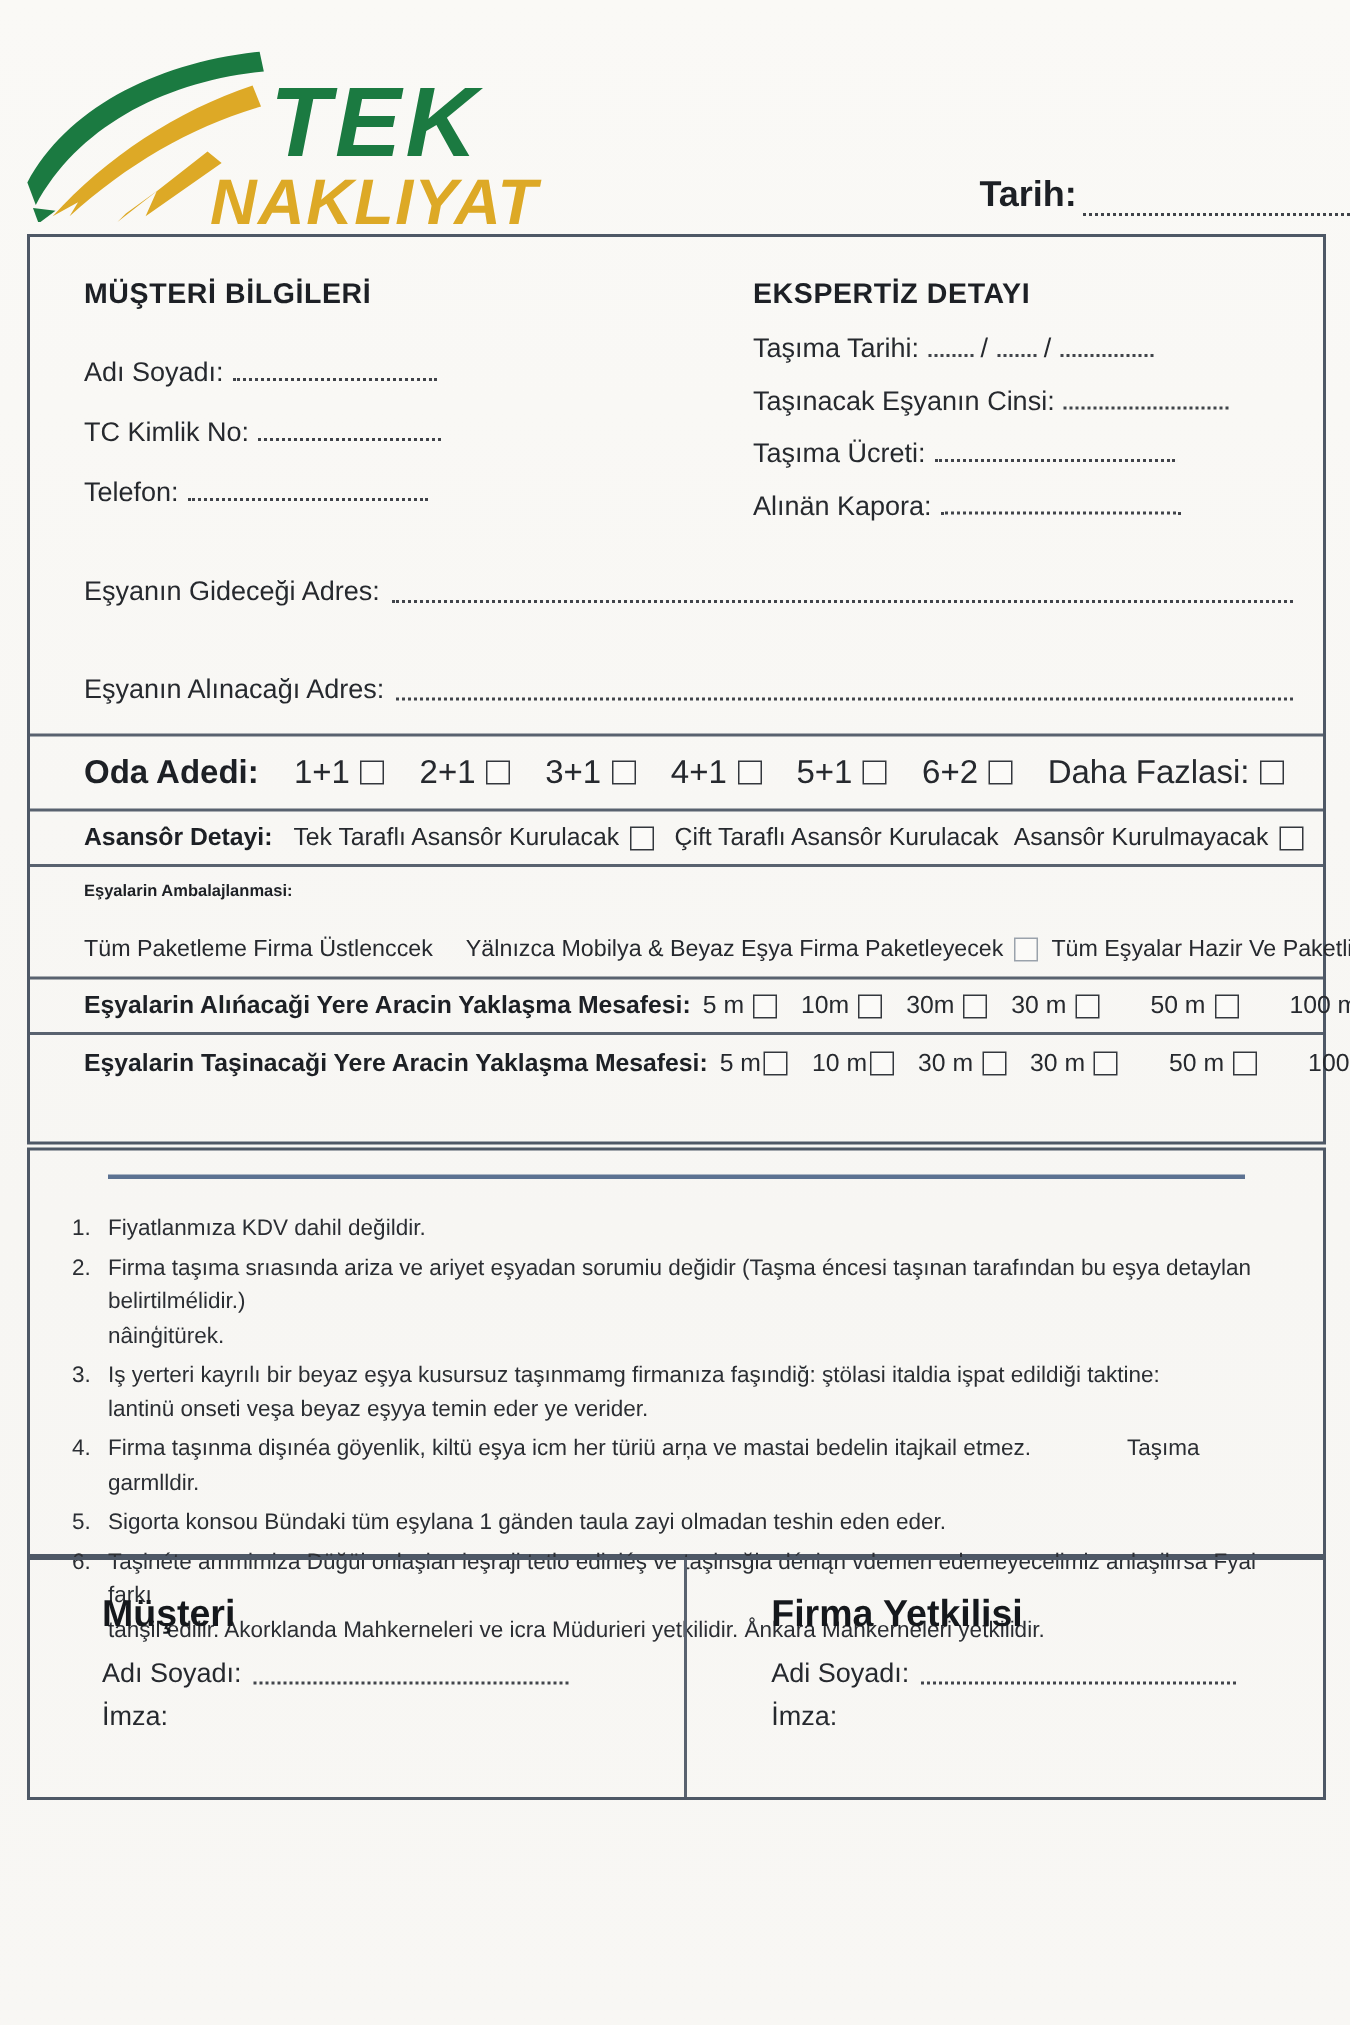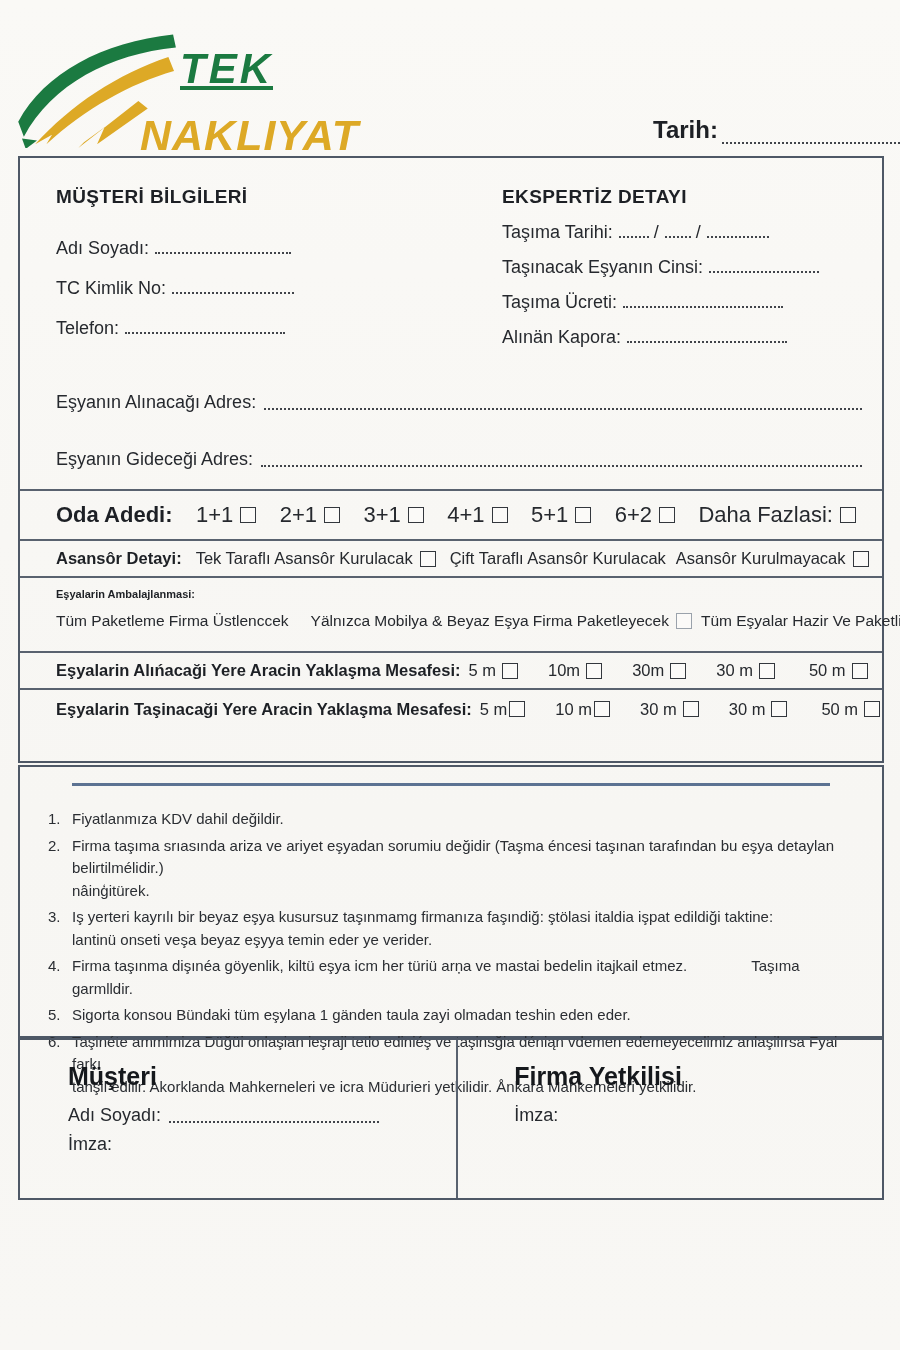--- a/index.html
+++ b/index.html
@@ -12,21 +12,21 @@
   .sheet{
     position:relative;width:900px;height:1350px;
     background:linear-gradient(180deg,#faf9f6 0%,#f7f6f3 60%,#f8f7f4 100%);
     overflow:hidden;
   }
   
   .logo{position:absolute;left:12px;top:22px;width:360px;height:130px;}
   .logo-swoosh{position:absolute;left:2px;top:4px;width:168px;height:122px;}
   .logo-line1{
     position:absolute;left:168px;top:26px;
-    font-size:42px;font-weight:bold;font-style:italic;letter-spacing:3px;line-height:1;text-decoration:underline;
+    font-size:66px;font-weight:bold;font-style:italic;letter-spacing:3px;line-height:1;
   }
   .logo-line2{
     position:absolute;left:128px;top:92px;
     font-size:43px;font-weight:bold;font-style:italic;letter-spacing:1px;line-height:1;
   }
   .date-row{position:absolute;left:653px;top:116px;display:flex;align-items:flex-end;}
   .date-label{font-size:24px;font-weight:bold;color:#1d2025;}
   .date-row .dl{width:210px;margin-left:4px;}
   
   .dl{display:inline-block;height:14px;border-bottom:2px dotted #41444a;vertical-align:baseline;}
@@ -61,24 +61,24 @@
   .row-floors{height:37px;font-size:16.5px;}
   .row-elev{height:37px;font-size:16.5px;}
   .row-pack{height:75px;display:block;padding-top:10px;font-size:15.5px;}
   .row-dist{height:37px;font-size:16.5px;}
   .row-dist:last-child{height:40px;}
   .opt{display:inline-flex;align-items:center;}
   .row-floors .dl{width:42px;margin:0 6px 2px 6px;}
   .row-floors .dl.w55{width:56px;}
   .row-floors .lbl2{margin-left:18px;}
   .row-elev .opt{margin-left:14px;}
-  .row-pack .pack-opts{display:flex;align-items:flex-start;margin-top:12px;white-space:nowrap;}
+  .row-pack .pack-opts{display:flex;align-items:flex-start;margin-top:24px;white-space:nowrap;}
   .row-pack .pack-opts .o2{margin-left:22px;}
   .row-pack .pack-opts .o3{margin-left:9px;}
-  .row-dist .opt{margin-left:30px;}
+  .row-dist .opt{margin-left:16px;}
   .row-dist .opt.gap-lg{margin-left:34px;}
   .row-dist .cb{margin-left:6px;}
   
   .notesbox{
     position:absolute;left:18px;top:765px;width:866px;height:273px;box-sizing:border-box;
     border:2px solid #4e5866;
   }
   .notes-rule{width:758px;margin:16px auto 0 auto;border-top:3px solid #5c7292;}
   .notes{margin:22px 18px 0 28px;font-size:15px;line-height:1.5;color:#2b2e33;}
   .note{display:grid;grid-template-columns:22px 1fr;column-gap:2px;margin-bottom:4px;}
@@ -143,26 +143,26 @@
             <span>Taşınacak Eşyanın Cinsi:</span><span class="dl" style="width:110px;"></span>
           </div>
           <div class="field">
             <span>Taşıma Ücreti:</span><span class="dl" style="width:160px;"></span>
           </div>
           <div class="field">
             <span>Alınän Kapora:</span><span class="dl" style="width:160px;"></span>
           </div>
         </div>
       </div>
+      <div class="addr" style="margin-top:36px;">
+        <span class="lbl">Eşyanın Gideceği Adres:</span>
+        <span class="dl"></span>
+      </div>
       <div class="addr" style="margin-top:44px;">
         <span class="lbl">Eşyanın Alınacağı Adres:</span>
-        <span class="dl"></span>
-      </div>
-      <div class="addr" style="margin-top:36px;">
-        <span class="lbl">Eşyanın Gideceği Adres:</span>
         <span class="dl"></span>
       </div>
     </div>
 
     <div class="row row-rooms">
       <span class="bold">Oda Adedi:</span>
       <span class="opt">
           <span>1+1</span>
           <span class="cb"></span>
         </span>
@@ -315,18 +315,22 @@
         <span>Adı Soyadı:</span>
         <span class="dl"></span>
       </div>
       <div class="sign-field">
         <span>İmza:</span>
       </div>
     </div>
     <div class="sign-col right">
       <div class="sign-title">Firma Yetkilisi</div>
       <div class="sign-field">
+        <span>Adi Soyadı:</span>
+        <span class="dl"></span>
+      </div>
+      <div class="sign-field">
         <span>İmza:</span>
       </div>
     </div>
   </div>
 
 </div>
 
 </body></html>

